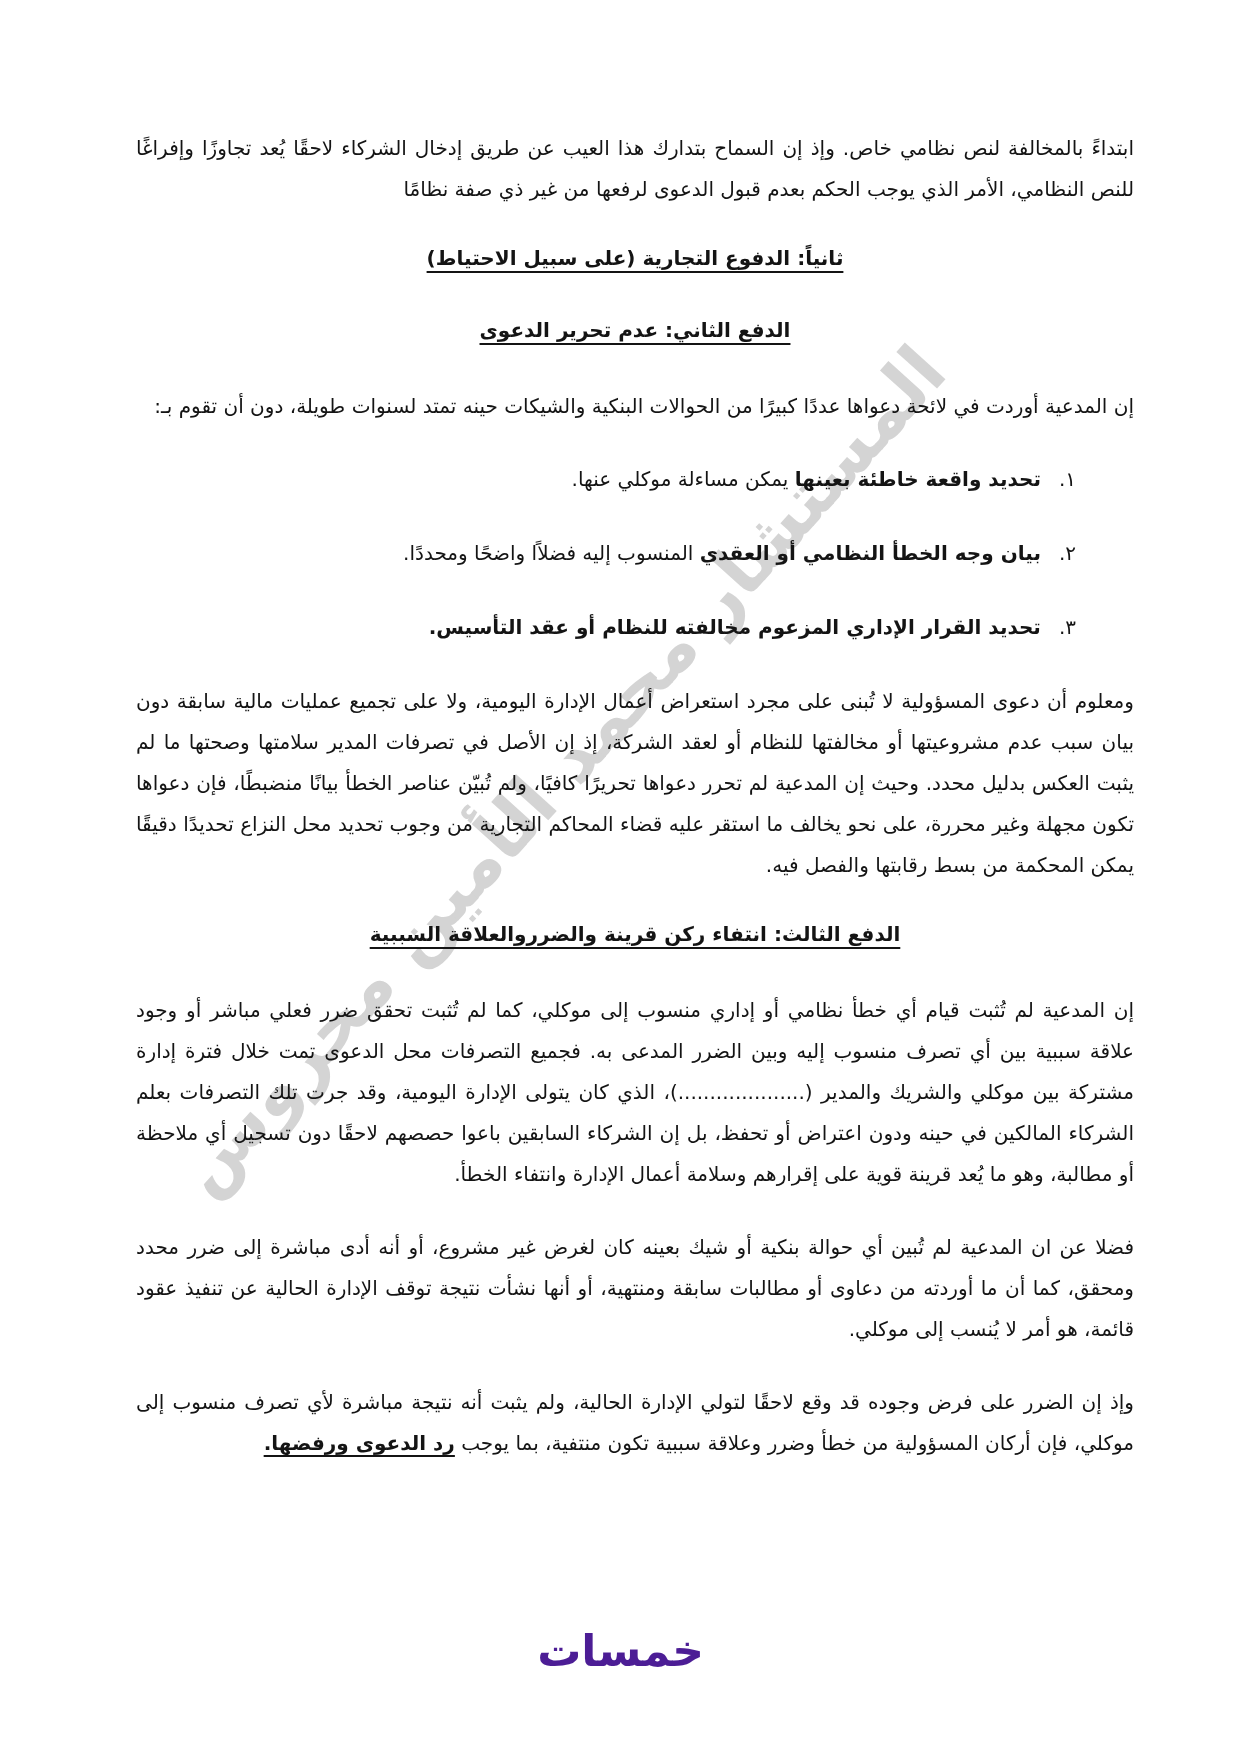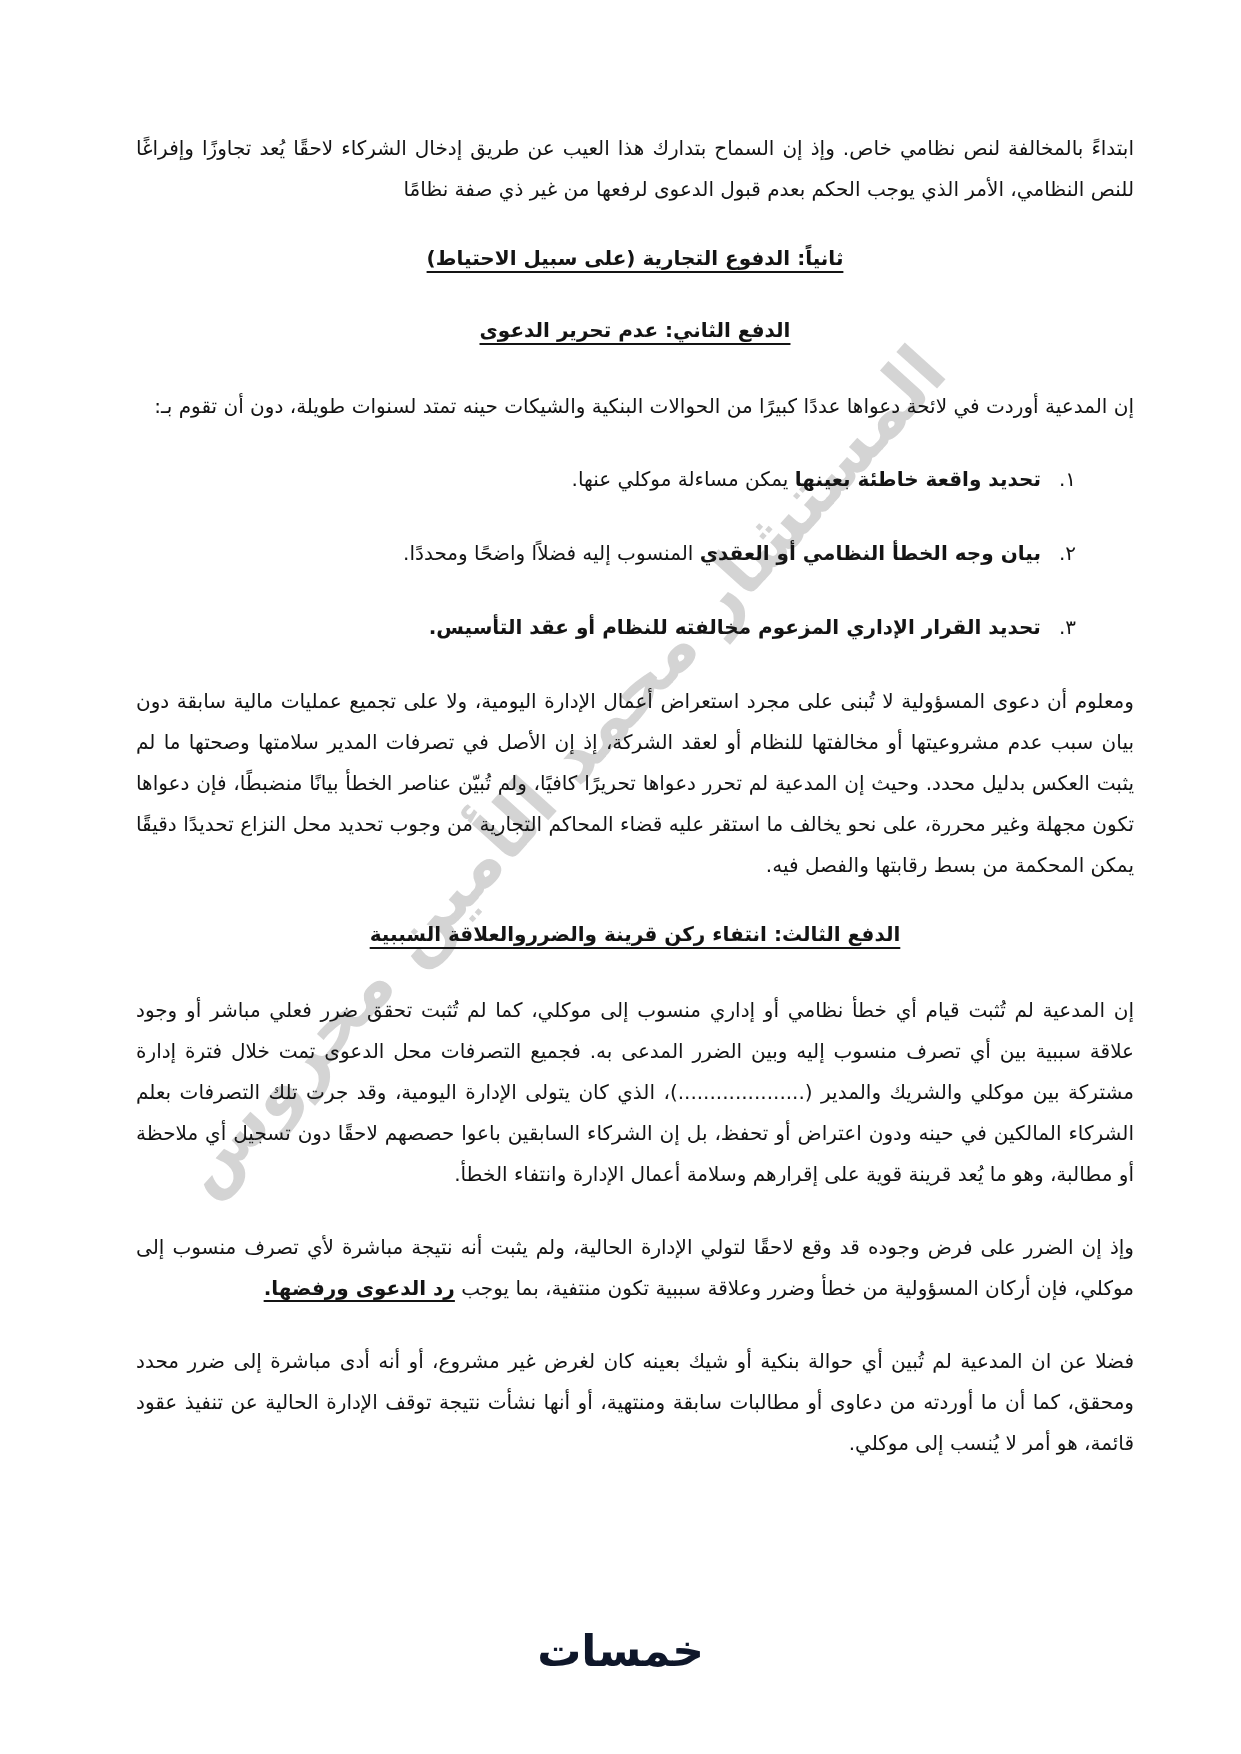--- a/index.html
+++ b/index.html
@@ -67,21 +67,21 @@
   .bold { font-weight: bold; }
   .underline { text-decoration: underline; text-underline-offset: 5px; }
   .footer-logo {
     position: absolute;
     bottom: 78px;
     left: 0;
     right: 0;
     text-align: center;
     font-size: 44px;
     font-weight: bold;
-    color: #0f172a;
+    color: #4c1d95;
     z-index: 1;
   }
 </style>
 </head>
 <body>
 
 <div class="page">
 
   <div class="watermark">المستشار محمد الأمين محروس</div>
 
@@ -110,23 +110,23 @@
       </div>
 
     </div>
 
     <p class="para">ومعلوم أن دعوى المسؤولية لا تُبنى على مجرد استعراض أعمال الإدارة اليومية، ولا على تجميع عمليات مالية سابقة دون بيان سبب عدم مشروعيتها أو مخالفتها للنظام أو لعقد الشركة، إذ إن الأصل في تصرفات المدير سلامتها وصحتها ما لم يثبت العكس بدليل محدد. وحيث إن المدعية لم تحرر دعواها تحريرًا كافيًا، ولم تُبيّن عناصر الخطأ بيانًا منضبطًا، فإن دعواها تكون مجهلة وغير محررة، على نحو يخالف ما استقر عليه قضاء المحاكم التجارية من وجوب تحديد محل النزاع تحديدًا دقيقًا يمكن المحكمة من بسط رقابتها والفصل فيه.</p>
 
     <h3 class="heading">الدفع الثالث: انتفاء ركن قرينة والضرروالعلاقة السببية</h3>
 
     <p class="para">إن المدعية لم تُثبت قيام أي خطأ نظامي أو إداري منسوب إلى موكلي، كما لم تُثبت تحقق ضرر فعلي مباشر أو وجود علاقة سببية بين أي تصرف منسوب إليه وبين الضرر المدعى به. فجميع التصرفات محل الدعوى تمت خلال فترة إدارة مشتركة بين موكلي والشريك والمدير (....................)، الذي كان يتولى الإدارة اليومية، وقد جرت تلك التصرفات بعلم الشركاء المالكين في حينه ودون اعتراض أو تحفظ، بل إن الشركاء السابقين باعوا حصصهم لاحقًا دون تسجيل أي ملاحظة أو مطالبة، وهو ما يُعد قرينة قوية على إقرارهم وسلامة أعمال الإدارة وانتفاء الخطأ.</p>
 
+    <p class="para">فضلا عن ان المدعية لم تُبين أي حوالة بنكية أو شيك بعينه كان لغرض غير مشروع، أو أنه أدى مباشرة إلى ضرر محدد ومحقق، كما أن ما أوردته من دعاوى أو مطالبات سابقة ومنتهية، أو أنها نشأت نتيجة توقف الإدارة الحالية عن تنفيذ عقود قائمة، هو أمر لا يُنسب إلى موكلي.</p>
+
     <p class="para">
       <span>وإذ إن الضرر على فرض وجوده قد وقع لاحقًا لتولي الإدارة الحالية، ولم يثبت أنه نتيجة مباشرة لأي تصرف منسوب إلى موكلي، فإن أركان المسؤولية من خطأ وضرر وعلاقة سببية تكون منتفية، بما يوجب </span><span class="bold underline">رد الدعوى ورفضها.</span>
     </p>
-
-    <p class="para">فضلا عن ان المدعية لم تُبين أي حوالة بنكية أو شيك بعينه كان لغرض غير مشروع، أو أنه أدى مباشرة إلى ضرر محدد ومحقق، كما أن ما أوردته من دعاوى أو مطالبات سابقة ومنتهية، أو أنها نشأت نتيجة توقف الإدارة الحالية عن تنفيذ عقود قائمة، هو أمر لا يُنسب إلى موكلي.</p>
 
   </main>
 
   <div class="footer-logo">خمسات</div>
 
 </div>
 
 </body></html>

